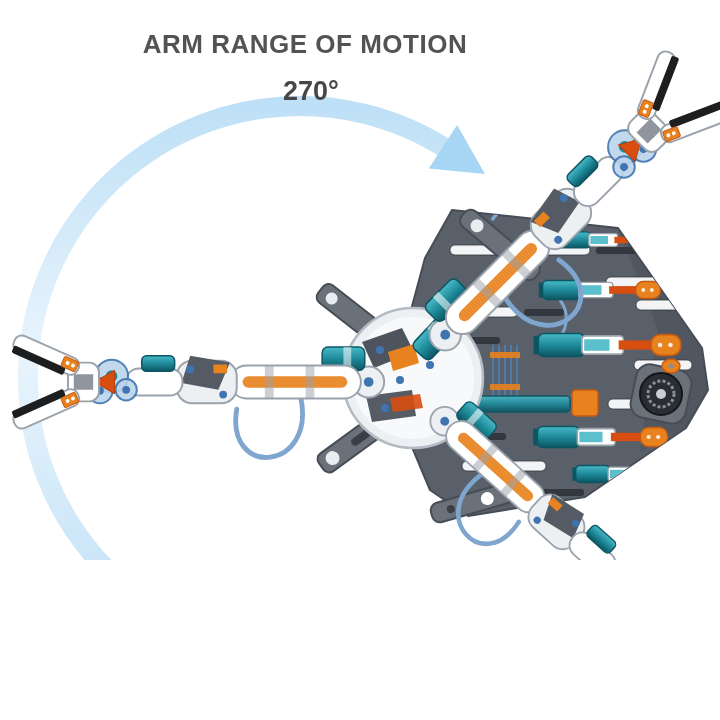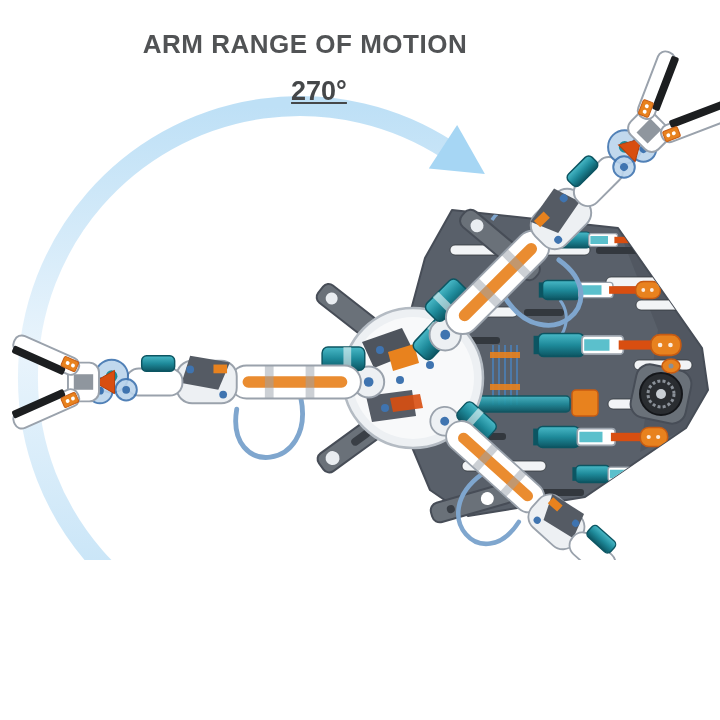--- a/index.html
+++ b/index.html
@@ -5,22 +5,22 @@
   html,body{margin:0;padding:0;background:#ffffff}
   .canvas{
     position:relative;width:720px;height:560px;background:#ffffff;
     overflow:hidden;font-family:"Liberation Sans",sans-serif;
   }
   .title{
     position:absolute;top:29px;left:0;width:610px;text-align:center;
     font-size:26px;font-weight:700;letter-spacing:.5px;color:var(--title-text,#515355);
   }
   .angle{
-    position:absolute;top:76px;left:12px;width:614px;text-align:center;
-    font-size:27px;font-weight:700;color:var(--angle-text,#454749);text-decoration:underline;
+    position:absolute;top:76px;left:4px;width:614px;text-align:center;
+    font-size:27px;font-weight:700;color:var(--angle-text,#454749);
   }
   svg{position:absolute;left:0;top:0}
 </style>
 </head>
 <body>
 
 <div class="canvas">
 
   <svg width="720" height="720" viewBox="0 0 720 720">
     <defs>

